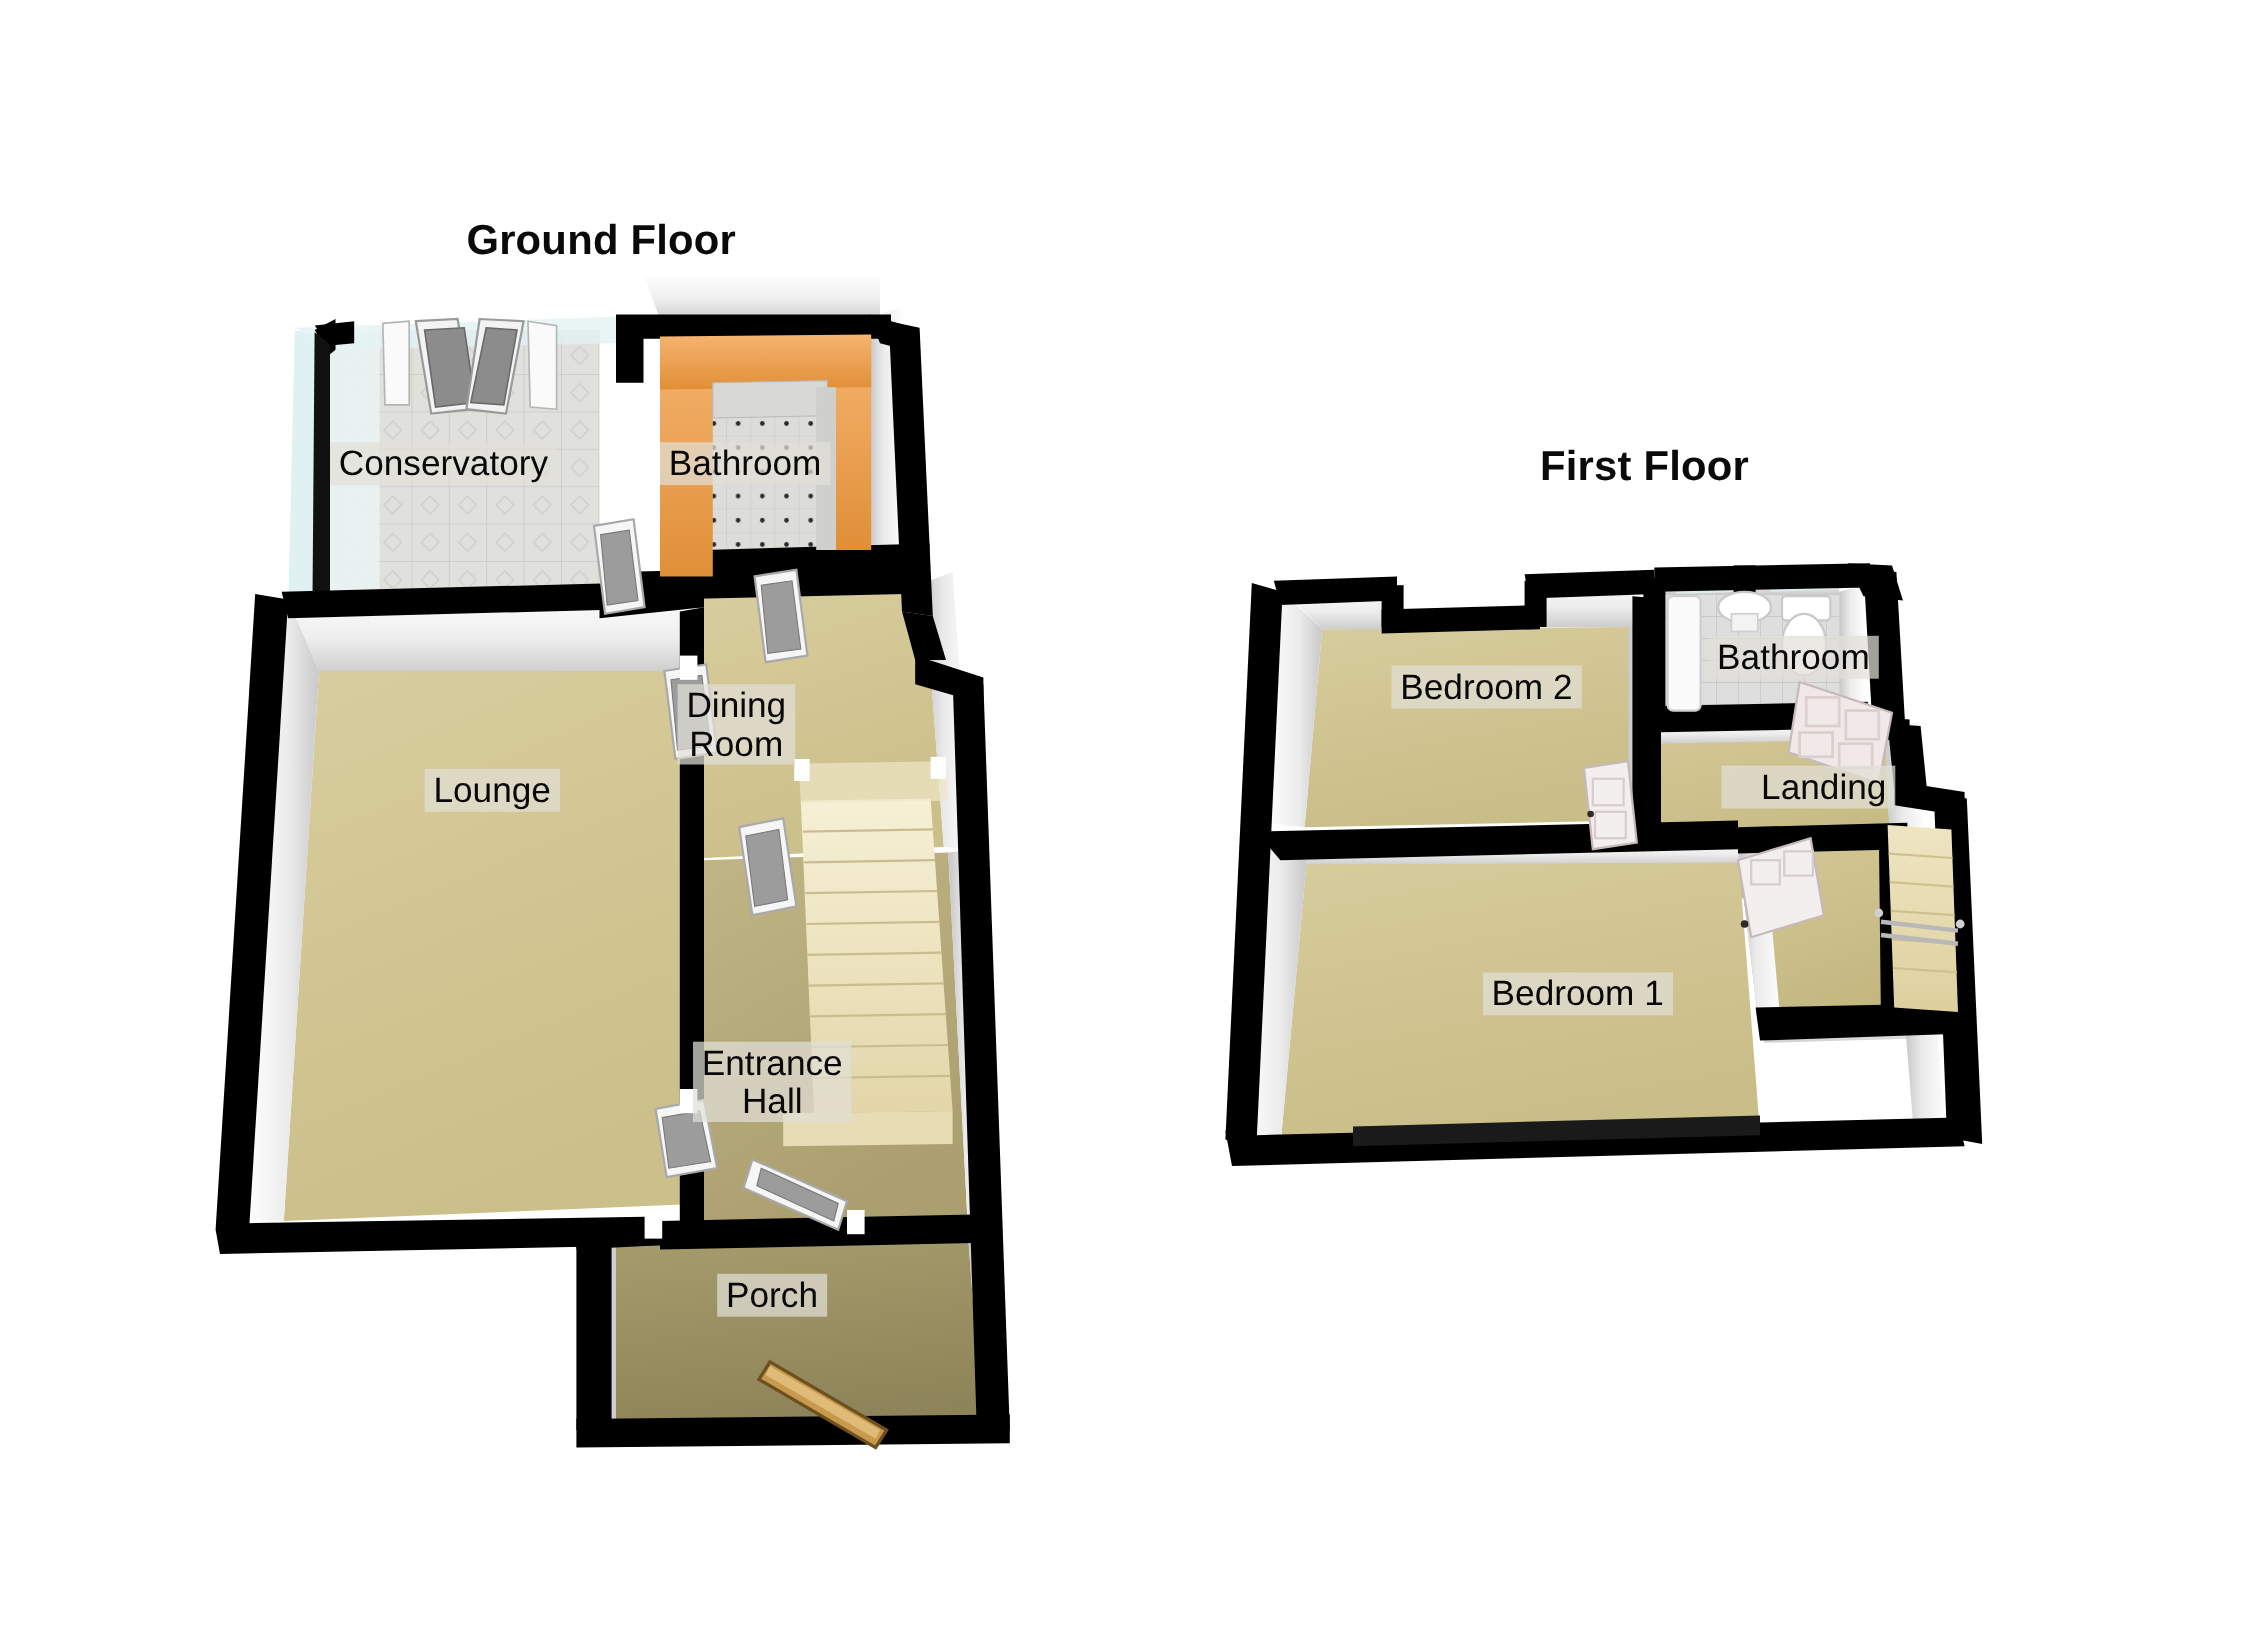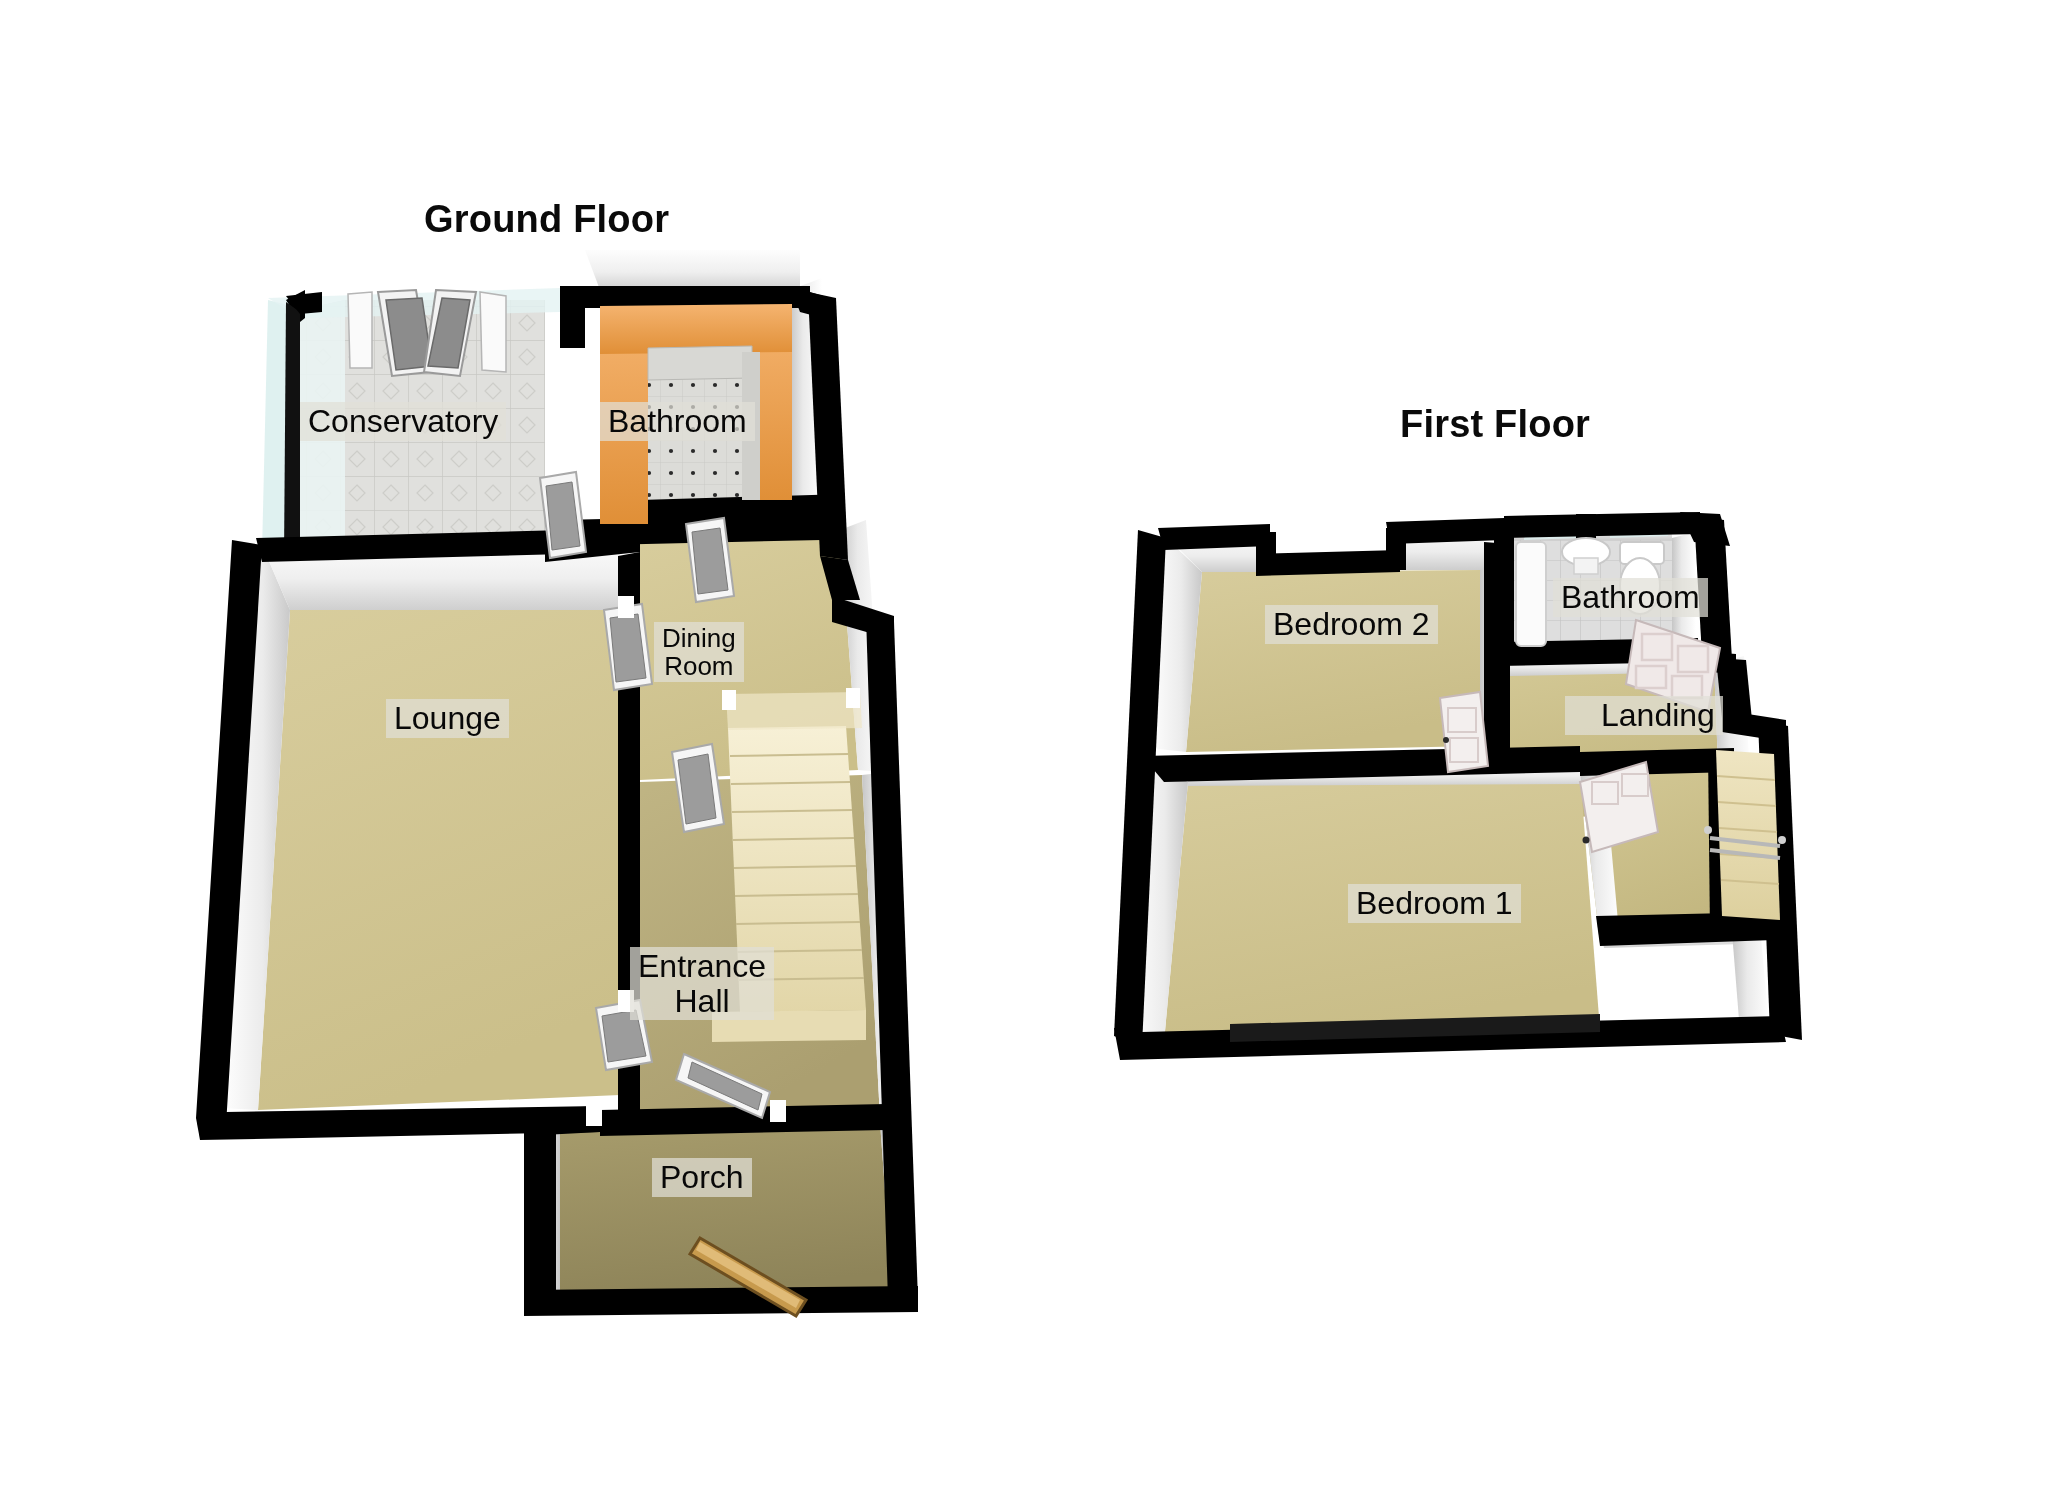--- a/index.html
+++ b/index.html
@@ -253,21 +253,21 @@
       <rect x="618" y="990" width="16" height="22" fill="#fff"></rect>
       <rect x="618" y="596" width="16" height="22" fill="#fff"></rect>
     </svg>
   </div>
 
   <div class="floor-title" id="ground-title">Ground Floor</div>
 
   <div class="room-label" style="left:300px;top:402px;font-size:32px;">Conservatory</div>
   <div class="room-label" style="left:600px;top:402px;font-size:32px;">Bathroom</div>
   <div class="room-label" style="left:386px;top:699px;font-size:32px;">Lounge</div>
-  <div class="room-label" style="left:654px;top:622px;font-size:26px;white-space:pre-line;">Dining
+  <div class="room-label" style="left:616px;top:622px;font-size:32px;white-space:pre-line;">Dining
 Room</div>
   <div class="room-label" style="left:630px;top:947px;font-size:32px;white-space:pre-line;">Entrance
 Hall</div>
   <div class="room-label" style="left:652px;top:1158px;font-size:32px;">Porch</div>
 
   <div class="plan" style="left:1080px;top:420px;width:900px;height:750px;">
     <svg width="900" height="750" viewBox="0 0 900 750">
       <defs>
         <linearGradient id="f1wallN" x1="0" y1="0" x2="0" y2="1">
           <stop offset="0%" stop-color="#fdfdfd"></stop>

